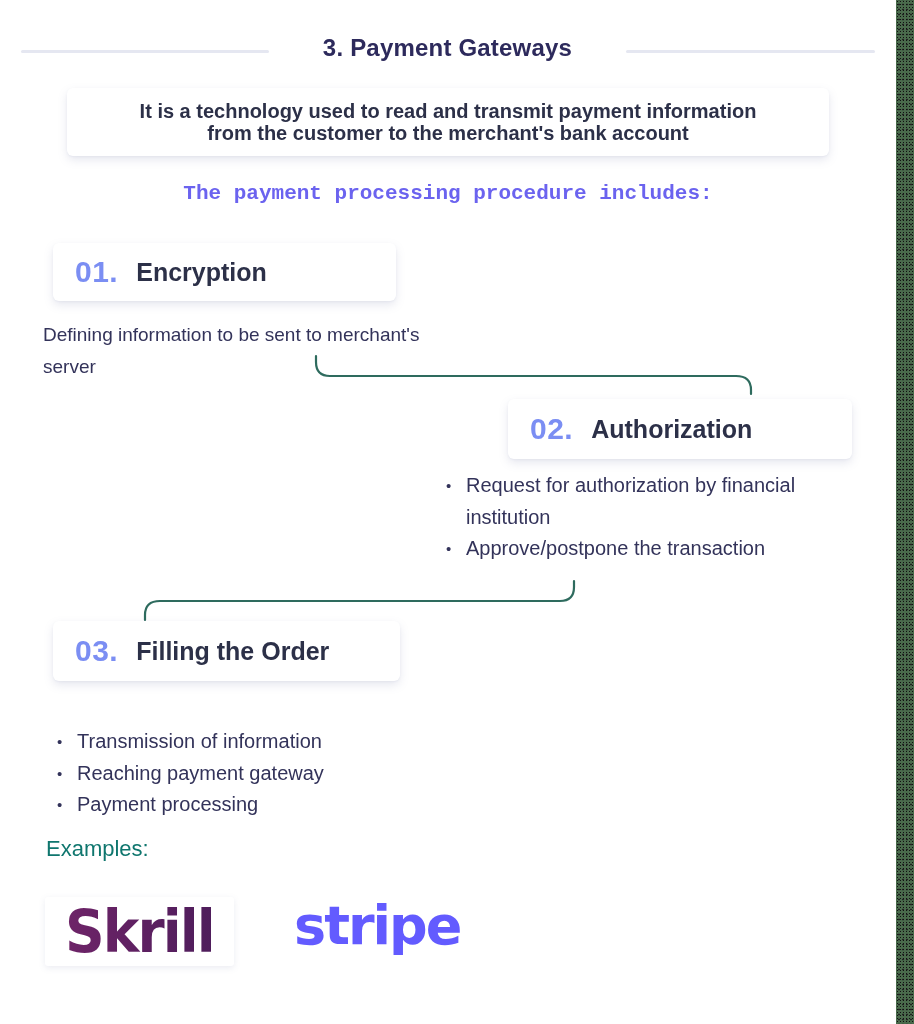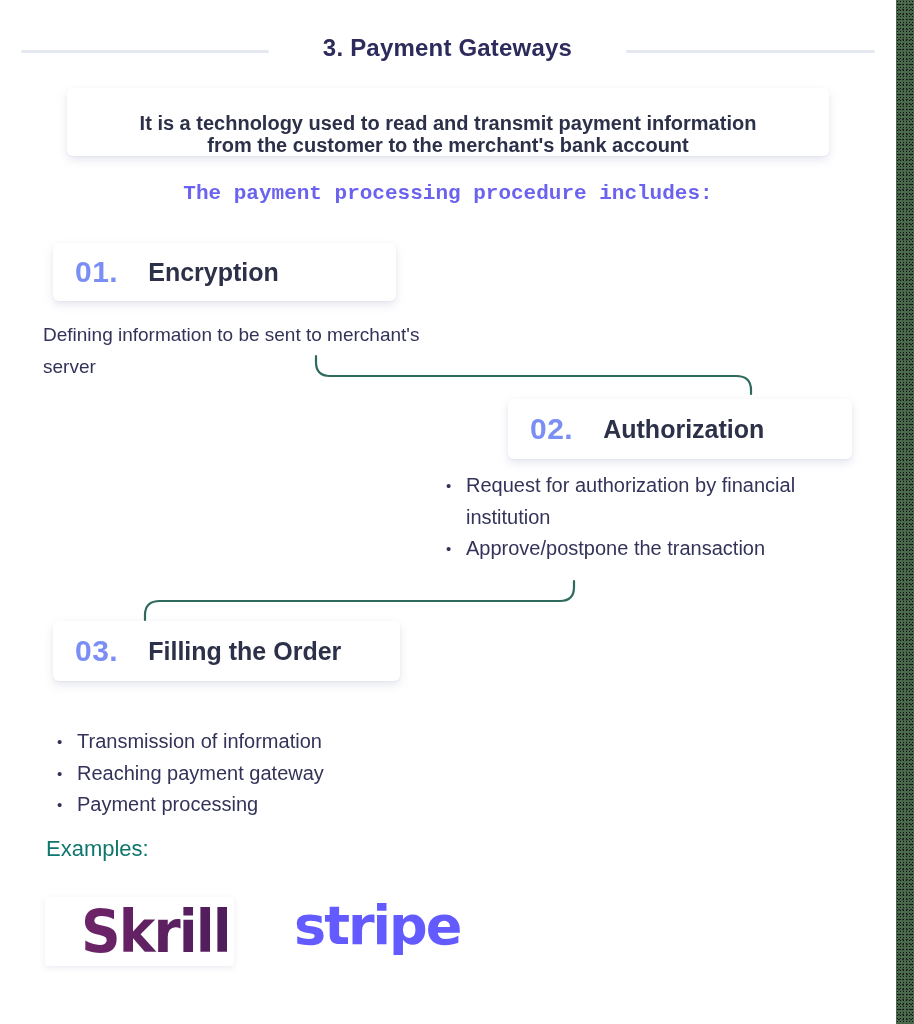--- a/index.html
+++ b/index.html
@@ -25,30 +25,30 @@
       position: absolute; left: 269px; width: 357px; top: 34px;
       text-align: center; font-size: 24px; font-weight: 600; color: #2d2a5c;
       letter-spacing: 0.2px;
     }
     .card {
       position: absolute; background: #ffffff; border-radius: 6px;
       box-shadow: 0 4px 10px rgba(120, 130, 170, 0.18), 0 1px 2px rgba(120,130,170,0.08);
     }
     .intro-card {
       left: 67px; top: 88px; width: 762px; height: 68px;
-      display: flex; align-items: flex-end; justify-content: center;
+      display: flex; align-items: center; justify-content: center;
       text-align: center; font-size: 20px; font-weight: 600; color: #2c3048;
       line-height: 22px;
     }
     .subtitle {
       position: absolute; left: 0; width: 896px; top: 182px; text-align: center;
       font-size: 21px; font-weight: 600; color: #6b63ef; font-family: Liberation Mono, monospace;
     }
     .step-card {
-      display: flex; align-items: center; padding-left: 22px; box-sizing: border-box; gap: 12px;
+      display: flex; align-items: center; padding-left: 22px; box-sizing: border-box;
     }
     .step-num {
       font-size: 30px; font-weight: 700; color: #7b8ef3; margin-right: 18px; letter-spacing: 0.5px;
     }
     .step-title {
       font-size: 25px; font-weight: 600; color: #2c3048;
     }
     .step-desc {
       position: absolute; font-size: 19px; line-height: 31.5px; color: #33335a;
     }
@@ -59,21 +59,21 @@
     ul.step-list li { position: relative; padding-left: 22px; }
     ul.step-list li::before {
       content: "\2022"; position: absolute; left: 2px; top: 0; font-size: 15px; color: #33335a;
     }
     .connector { position: absolute; left: 0; top: 0; width: 896px; height: 1024px; pointer-events: none; }
     .examples-label {
       position: absolute; left: 46px; top: 836px; font-size: 22px; font-weight: 400; color: #0f766e;
     }
     .skrill-card {
       left: 45px; top: 897px; width: 189px; height: 69px;
-      display: flex; align-items: center; justify-content: flex-end;
+      display: flex; align-items: center; justify-content: center;
       box-shadow: 0 2px 6px rgba(120,130,170,0.15);
       border-radius: 3px;
     }
     .skrill-logo {
       font-size: 58px; font-weight: 900; letter-spacing: -2px; line-height: 1;
       background: linear-gradient(90deg, #6e2468, #4e1d5b);
       -webkit-background-clip: text; background-clip: text; color: transparent;
       font-family: "DejaVu Sans", "Liberation Sans", sans-serif;
       transform: scaleX(0.95);
     }

